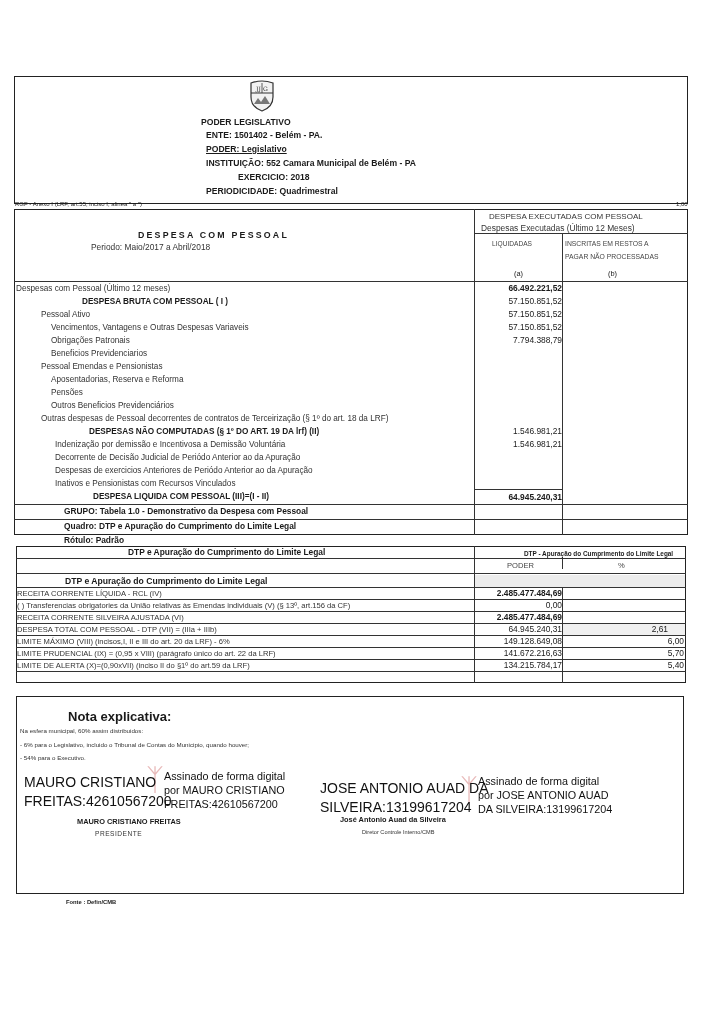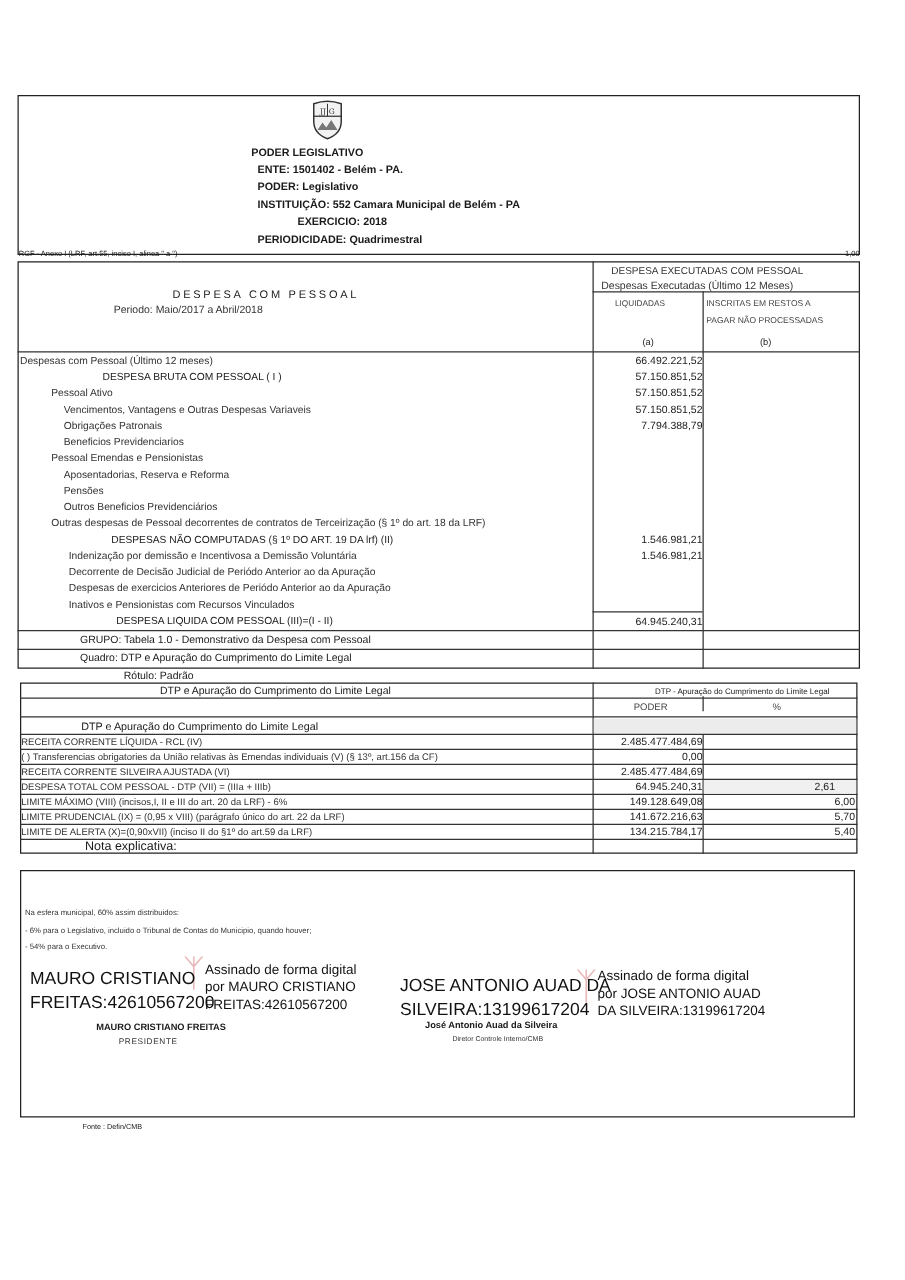--- a/index.html
+++ b/index.html
@@ -1,18 +1,18 @@
 <!DOCTYPE html>
 <html><head>
 <meta charset="utf-8">
 <style>
   html, body { margin:0; padding:0; background:#ffffff; }
   body { width:724px; height:1024px; position:relative; font-family:"Liberation Sans", sans-serif; color:#1a1a1a; overflow:hidden; }
   .abs { position:absolute; }
-  .b { font-weight:normal;padding-left:48px; }
+  .b { font-weight:bold;padding-left:48px; }
   .box { position:absolute; border:1.5px solid #222; box-sizing:border-box; }
   .hline { position:absolute; height:0; border-top:1px solid #333; }
   .vline { position:absolute; width:0; border-left:1px solid #333; }
   .t { position:absolute; white-space:nowrap; font-size:8.2px; line-height:11px; }
   .num { position:absolute; white-space:nowrap; font-size:8.4px; line-height:11px; text-align:right; }
   .hdr-line { position:absolute; left:201px; font-size:8.6px; font-weight:bold; white-space:nowrap; line-height:12px; }
   .small { font-size:6px; }
   .sig-big { position:absolute; font-size:14px; line-height:17px; white-space:nowrap; color:#111; }
   .sig-mid { position:absolute; font-size:10.8px; line-height:13px; white-space:nowrap; color:#111; }
   .sig-caption { position:absolute; font-size:7.4px; font-weight:bold; white-space:nowrap; }
@@ -30,21 +30,21 @@
     <line x1="3" y1="13" x2="25" y2="13" stroke="#333" stroke-width="1"></line>
     <line x1="14" y1="3" x2="14" y2="13" stroke="#333" stroke-width="0.8"></line>
     <text x="8" y="11" font-size="6" font-family="DejaVu Serif, serif" fill="#333">JJ</text>
     <text x="15" y="11" font-size="6" font-family="DejaVu Serif, serif" fill="#333">G</text>
     <path d="M6 24 L10 18 L13 22 L17 16 L22 24 Z" fill="#777"></path>
   </svg>
 </div>
 
 <div class="hdr-line" style="top:116px;">PODER LEGISLATIVO</div>
 <div class="hdr-line" style="top:129px; left:206px;">ENTE: 1501402 - Belém - PA.</div>
-<div class="hdr-line" style="top:143px; left:206px;">PODER: Legislativo</div>
+<div class="hdr-line" style="top:143px; left:206px;text-decoration:underline;">PODER: Legislativo</div>
 <div class="hdr-line" style="top:157px; left:206px;">INSTITUIÇÃO: 552 Camara Municipal de Belém - PA</div>
 <div class="hdr-line" style="top:171px; left:206px;margin-left:32px;">EXERCICIO: 2018</div>
 <div class="hdr-line" style="top:185px; left:206px;">PERIODICIDADE: Quadrimestral</div>
 
 <div class="t small" style="left:15px; top:199px;">RGF - Anexo I (LRF, art.55, inciso I, alinea " a ")</div>
 <div class="t small" style="left:676px; top:199px;">1,00</div>
 
 <div class="box" style="left:14px; top:209px; width:674px; height:326px;"></div>
 
 <div class="vline" style="left:474px; top:209px; height:326px;"></div>
@@ -123,21 +123,21 @@
   <div class="t" style="left:55px; top:478px; color:#333;">Inativos e Pensionistas com Recursos Vinculados</div>
 </div>
 <div>
   <div class="t b" style="left:45px; top:491px;">DESPESA LIQUIDA COM PESSOAL (III)=(I - II)</div>
   <div class="num b" style="right:162px; top:492px;">64.945.240,31</div>
 </div>
 
 <div class="t b" style="left:16px; top:506px; font-size:8.4px;">GRUPO: Tabela 1.0 - Demonstrativo da Despesa com Pessoal</div>
 <div class="t b" style="left:16px; top:521px; font-size:8.4px;">Quadro: DTP e Apuração do Cumprimento do Limite Legal</div>
 
-<div class="t b" style="left:16px; top:535px; font-size:8.4px;margin-left:35px;">Rótulo: Padrão</div>
+<div class="t b" style="left:16px; top:535px; font-size:8.4px;">Rótulo: Padrão</div>
 
 <div class="box" style="left:16px; top:546px; width:670px; height:137px;"></div>
 <div class="vline" style="left:474px; top:546px; height:137px;"></div>
 <div class="vline" style="left:562px; top:557px; height:12px;"></div>
 <div class="vline" style="left:562px; top:588px; height:95px;"></div>
 <div class="hline" style="left:16px; top:558px; width:670px;"></div>
 <div class="hline" style="left:16px; top:573px; width:670px; border-top-width:1.6px;"></div>
 <div class="abs" style="left:475px; top:575px; width:210px; height:12px; background:#ececec;"></div>
 <div class="hline" style="left:16px; top:587px; width:670px;"></div>
 <div class="hline" style="left:16px; top:599px; width:670px;"></div>
@@ -183,21 +183,21 @@
   <div class="num" style="right:40px; top:648px;">5,70</div>
 </div>
 <div>
   <div class="t" style="left:17px; top:660px; font-size:7.6px; color:#333;">LIMITE DE ALERTA (X)=(0,90xVII) (inciso II do §1º do art.59 da LRF)</div>
   <div class="num" style="right:162px; top:660px;">134.215.784,17</div>
   <div class="num" style="right:40px; top:660px;">5,40</div>
 </div>
 
 <div class="box" style="left:16px; top:696px; width:668px; height:198px;"></div>
 
-<div class="t b" style="left:20px; top:672px; font-size:10px;">Nota explicativa:</div>
+<div class="t b" style="left:20px; top:711px; font-size:13px;">Nota explicativa:</div>
 <div class="t" style="left:20px; top:725px; font-size:6.2px; color:#333;">Na esfera municipal, 60% assim distribuidos:</div>
 <div class="t" style="left:20px; top:739px; font-size:6.2px; color:#333;">- 6% para o Legislativo, incluido o Tribunal de Contas do Municipio, quando houver;</div>
 <div class="t" style="left:20px; top:752px; font-size:6.2px; color:#333;">- 54% para o Executivo.</div>
 
 <div>
   <div class="pdf-mark" style="left:146px; top:765px;">ᛉ</div>
   <div class="sig-big" style="left:24px; top:774px;text-align:center;">MAURO CRISTIANO</div>
   <div class="sig-big" style="left:24px; top:793px;">FREITAS:42610567200</div>
   <div class="sig-mid" style="left:164px; top:770px;">Assinado de forma digital</div>
   <div class="sig-mid" style="left:164px; top:784px;">por MAURO CRISTIANO</div>

